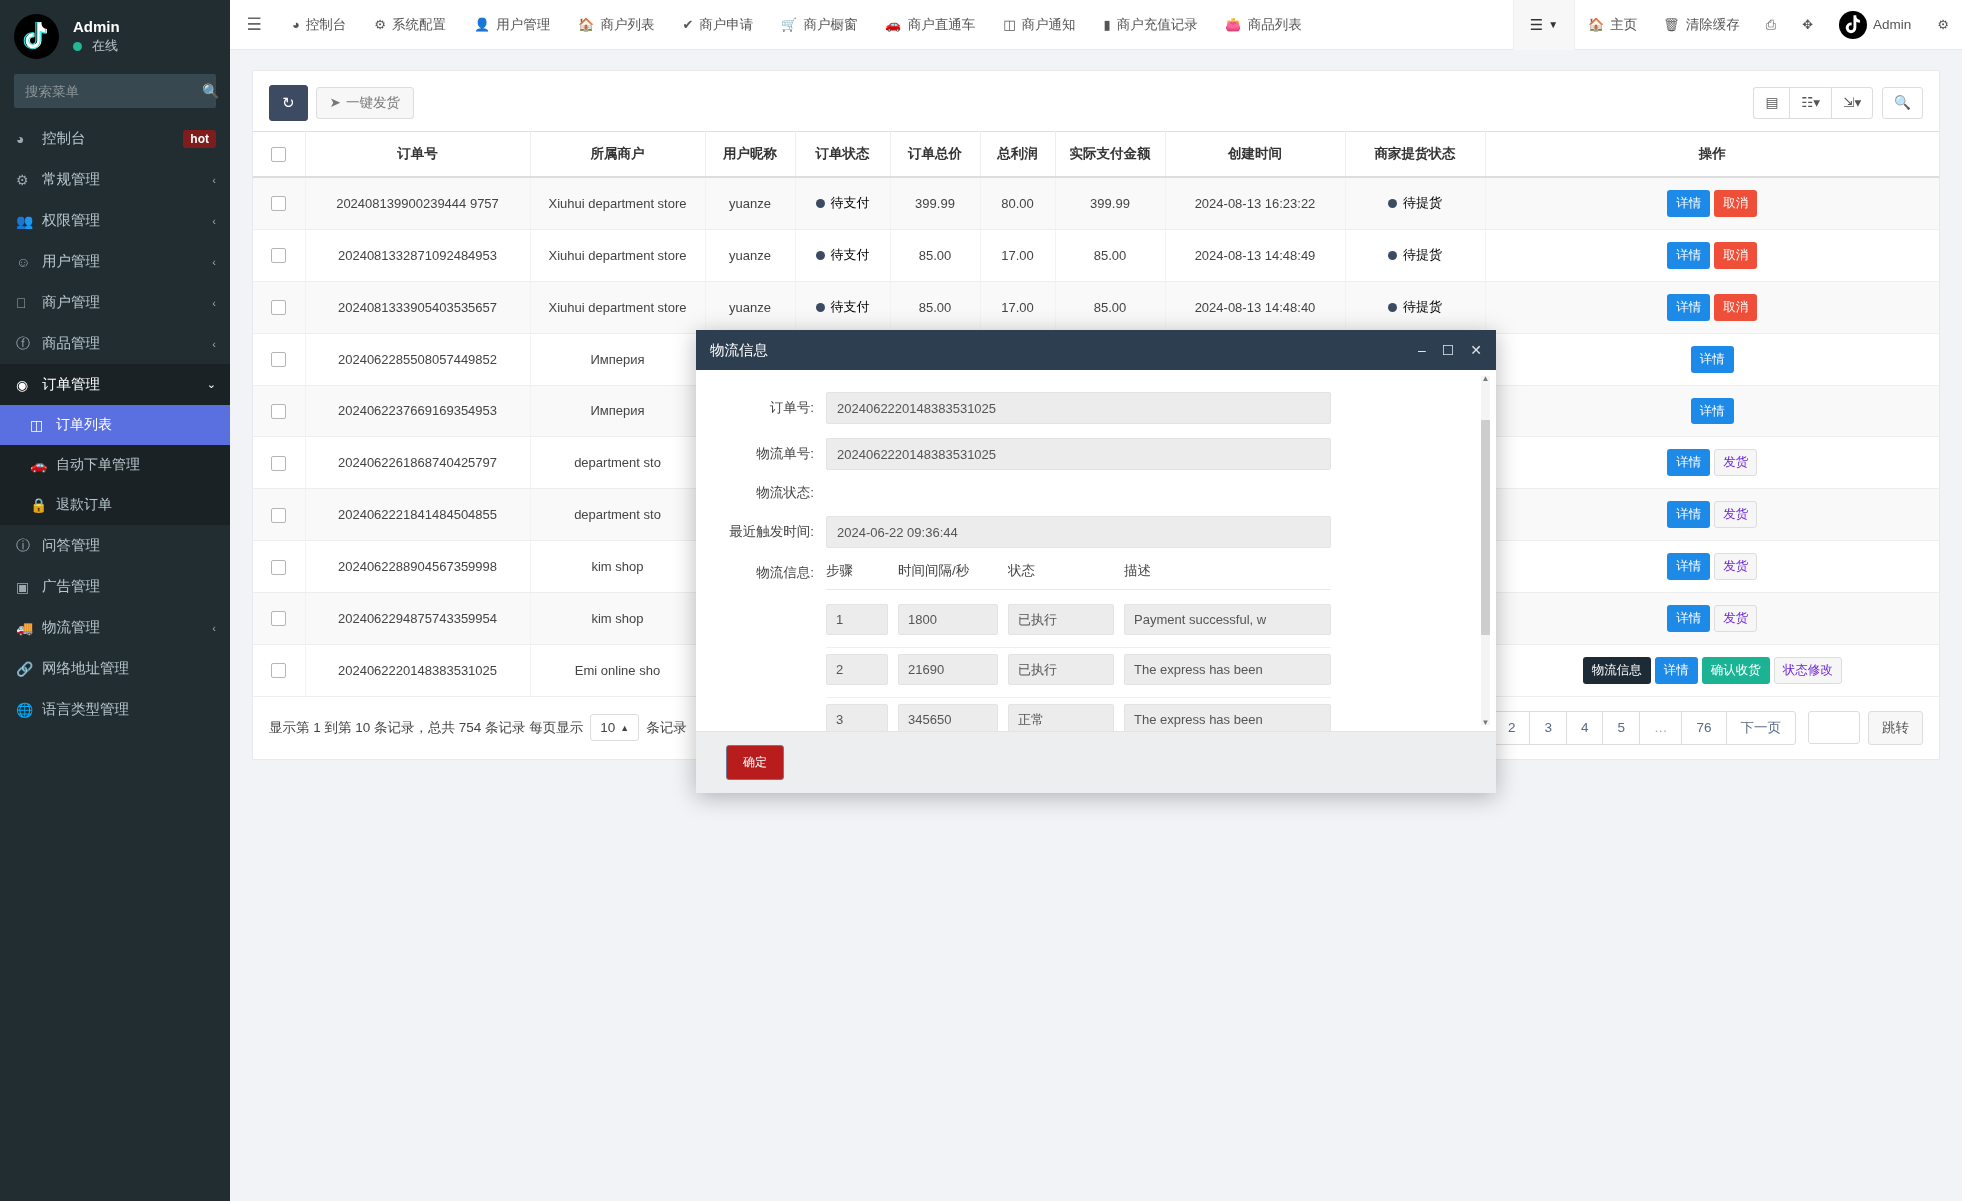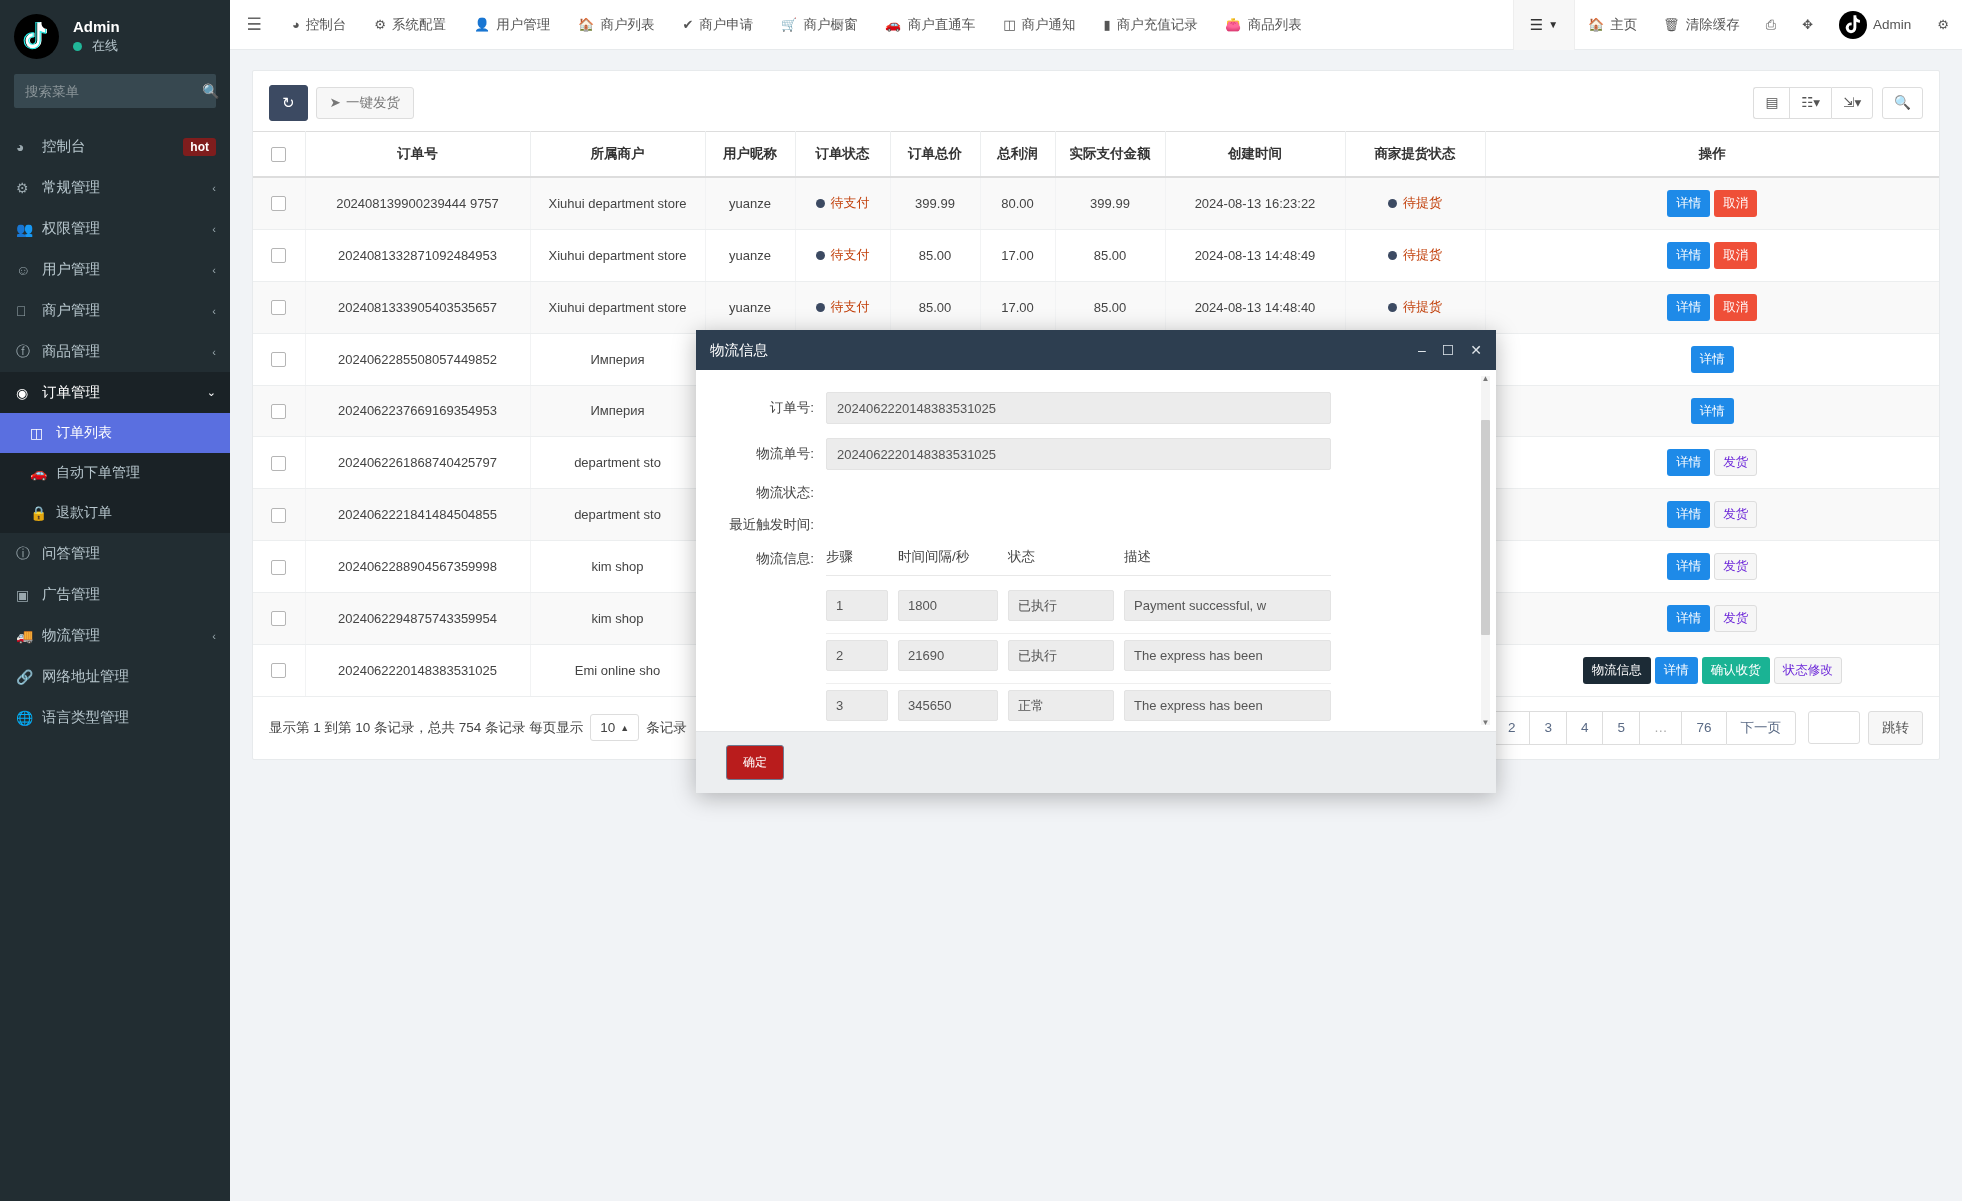--- a/index.html
+++ b/index.html
@@ -35,21 +35,21 @@
     background: #000; flex: 0 0 45px;
     position: relative; overflow: hidden;
   }
   .avatar svg { position: absolute; left: 9px; top: 8px; }
   .userinfo { margin-left: 14px; }
   .username { color: #fff; font-size: 15px; font-weight: bold; line-height: 20px; }
   .userstatus { font-size: 13px; color: #b8c7ce; line-height: 18px; display: flex; align-items: center; gap: 10px;}
   .dot-online { width: 9px; height: 9px; border-radius: 50%; background: #21b799; display: inline-block; }
 
   .searchbox {
-    margin: 2px 14px 18px 14px;
+    margin: 2px 14px 10px 14px;
     background: #374850;
     height: 34px; display: flex; align-items: center;
     padding: 0 11px;
     border-radius: 2px;
   }
   .searchbox input {
     background: transparent; border: 0; outline: 0;
     color: #aeb9bf; font-size: 13.5px; flex: 1;
     font-family: inherit;
   }
@@ -179,21 +179,21 @@
   table.grid tbody tr:nth-child(odd) { background: #f9f9f9; }
   table.grid tbody tr:nth-child(even) { background: #fff; }
   .cbx {
     width: 15px; height: 15px; border: 1px solid #b5b5b5;
     border-radius: 2px; display: inline-block; background: #fff;
     vertical-align: middle;
   }
   .st { display: inline-flex; align-items: center; gap: 6px; justify-content: center; }
   .st .bullet { width: 9px; height: 9px; border-radius: 50%; display: inline-block; }
   .st-pending .bullet { background: #3c4a62; }
-  .st-pending { color: #c2410c; }
+  .st-pending { color: #000000; }
   .st-done .bullet { background: #16b99a; }
   .st-done { color: #2aac93; }
 
   .ops { display: flex; gap: 4px; justify-content: center; flex-wrap: nowrap; }
   .opbtn {
     font-family: inherit; border: 1px solid transparent;
     font-size: 12.5px; padding: 4px 8px; border-radius: 3px;
     cursor: pointer; line-height: 1.35; white-space: nowrap;
   }
   .op-primary { background: #1e8ae8; color: #fff; }
@@ -774,20 +774,21 @@
     </div>
     <div class="mrow">
       <div class="mlabel">物流单号:</div>
       <input class="minput" readonly="" value="2024062220148383531025" style="">
     </div>
     <div class="mrow">
       <div class="mlabel">物流状态:</div>
     </div>
     <div class="mrow">
       <div class="mlabel">最近触发时间:</div>
+      <input class="minput" readonly="" value="2024-06-22 09:36:44" style="">
     </div>
 
     <div class="mrow tall">
       <div class="mlabel" style="padding-top:2px">物流信息:</div>
       <div class="logi-table">
         <div class="logi-head">
           <div class="lh-step">步骤</div>
           <div class="lh-int">时间间隔/秒</div>
           <div class="lh-stat">状态</div>
           <div class="lh-desc">描述</div>

